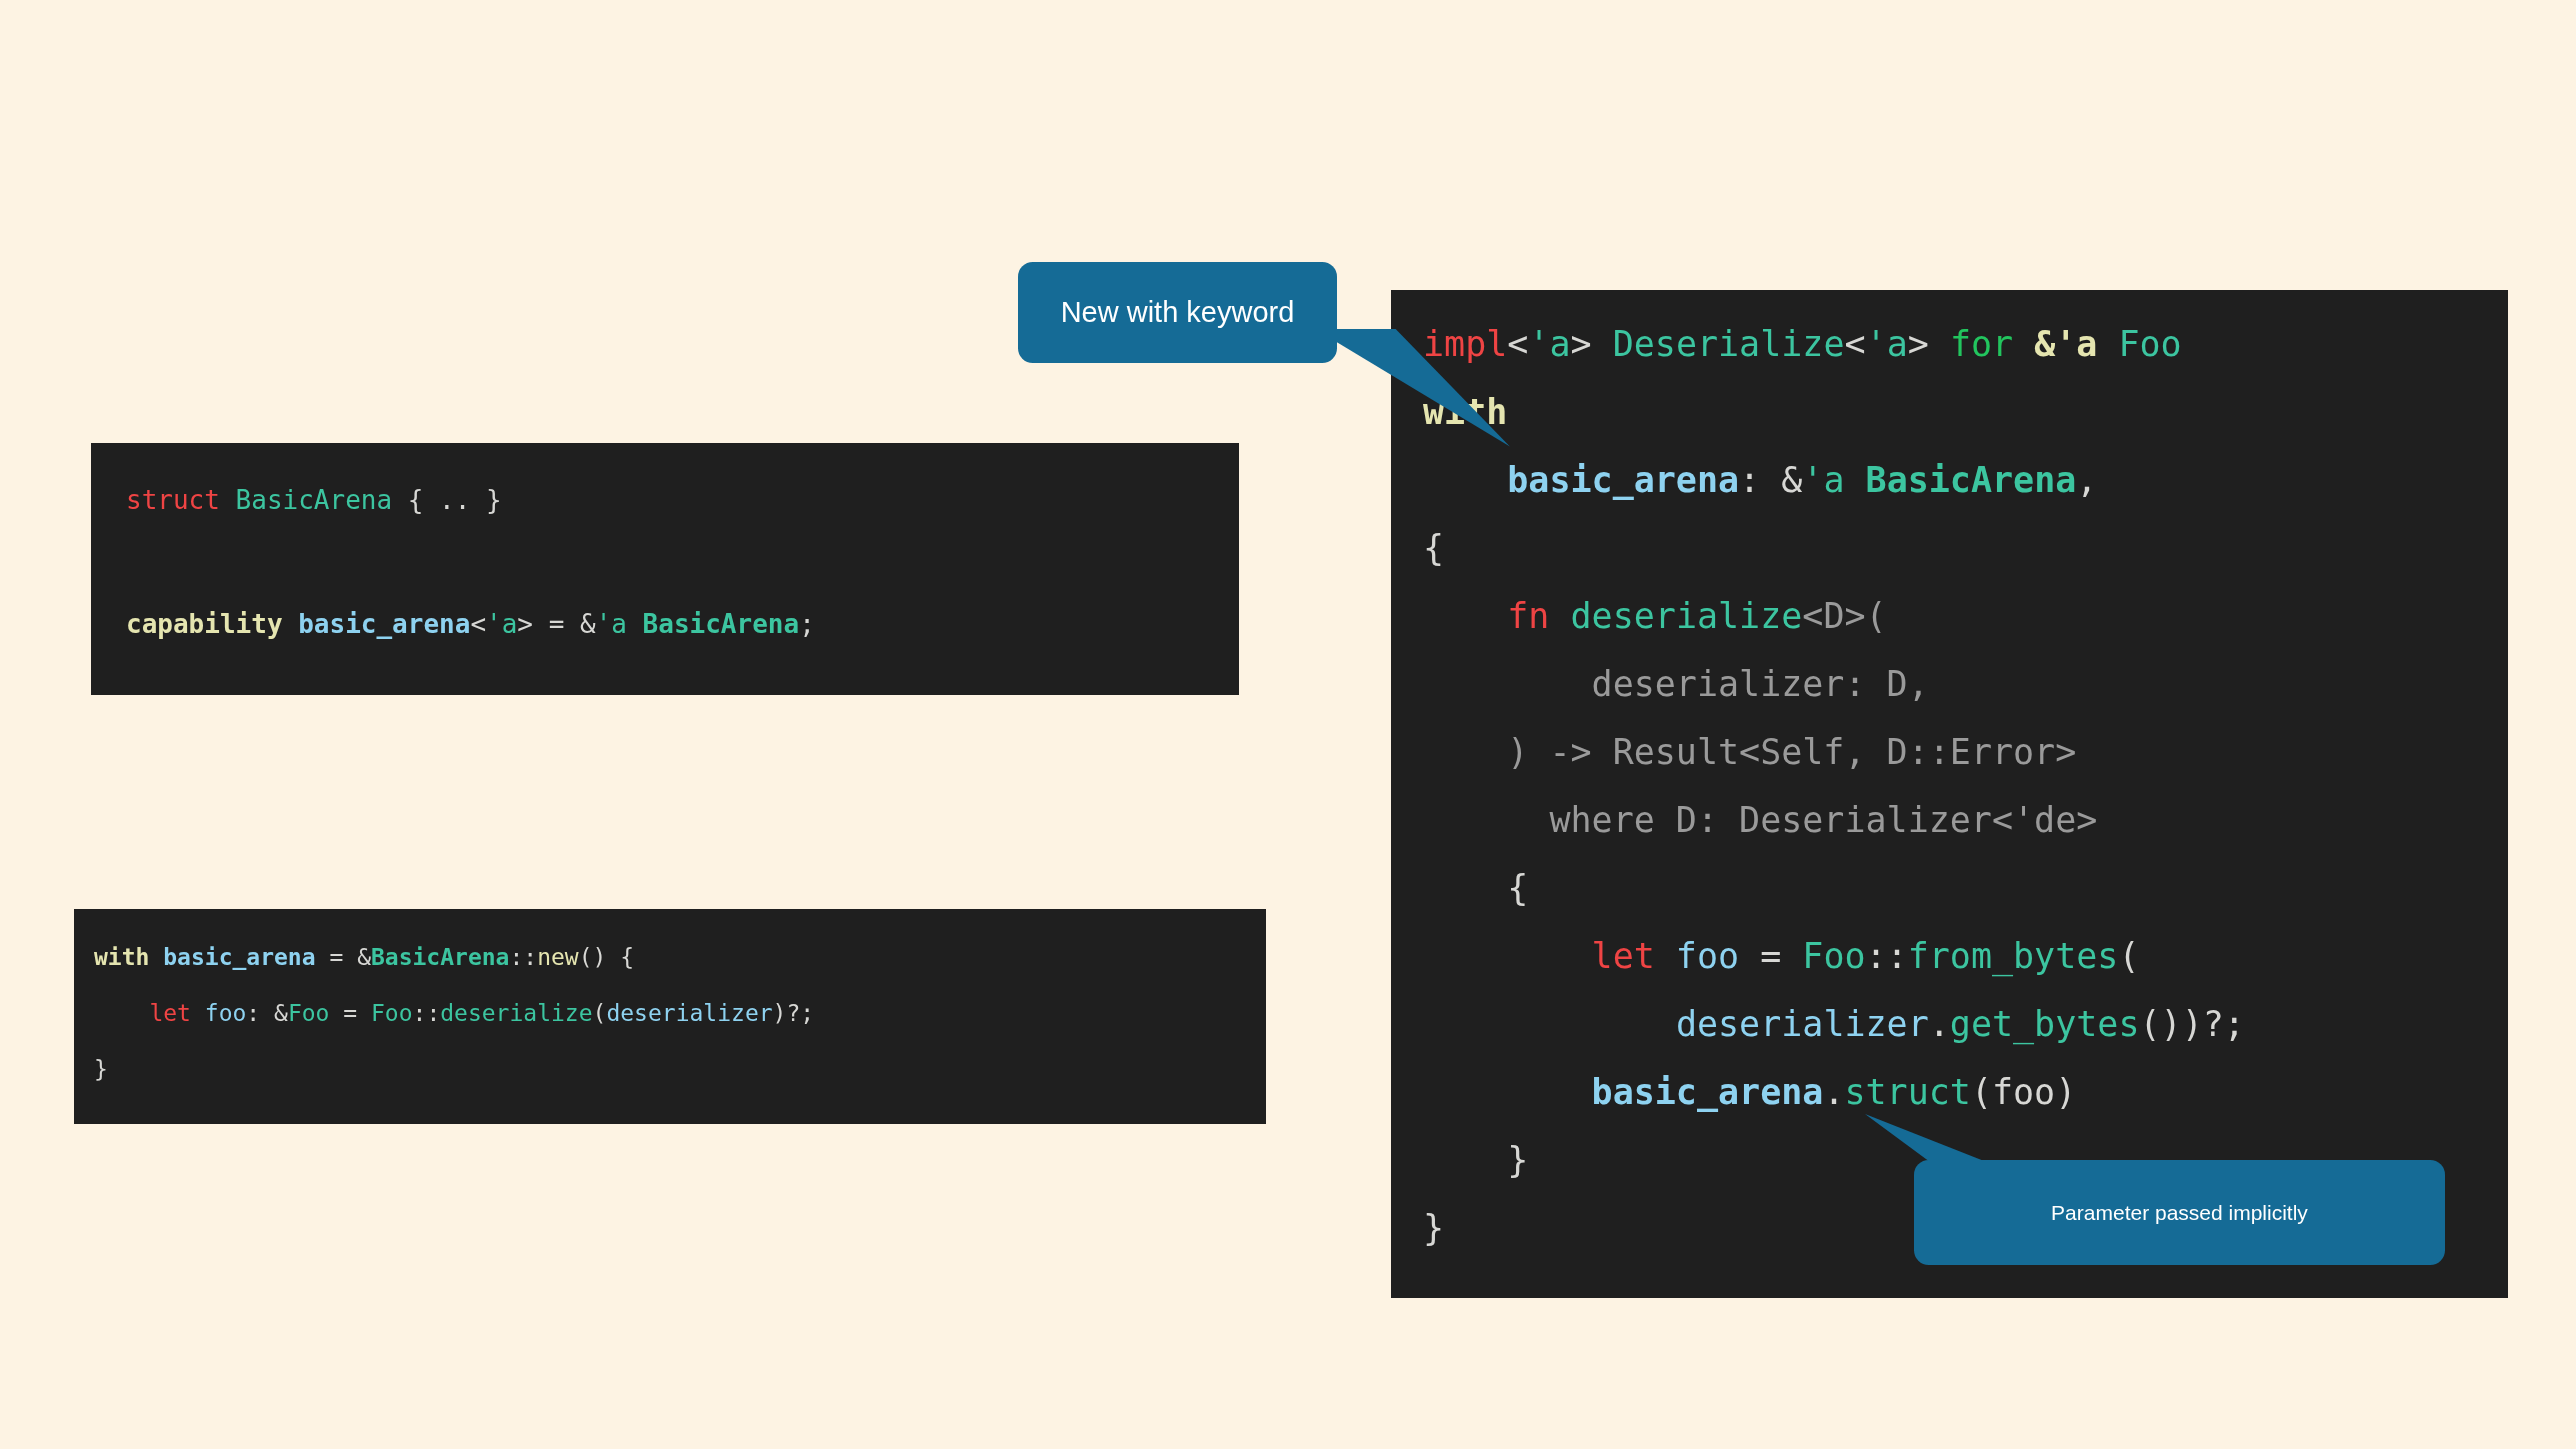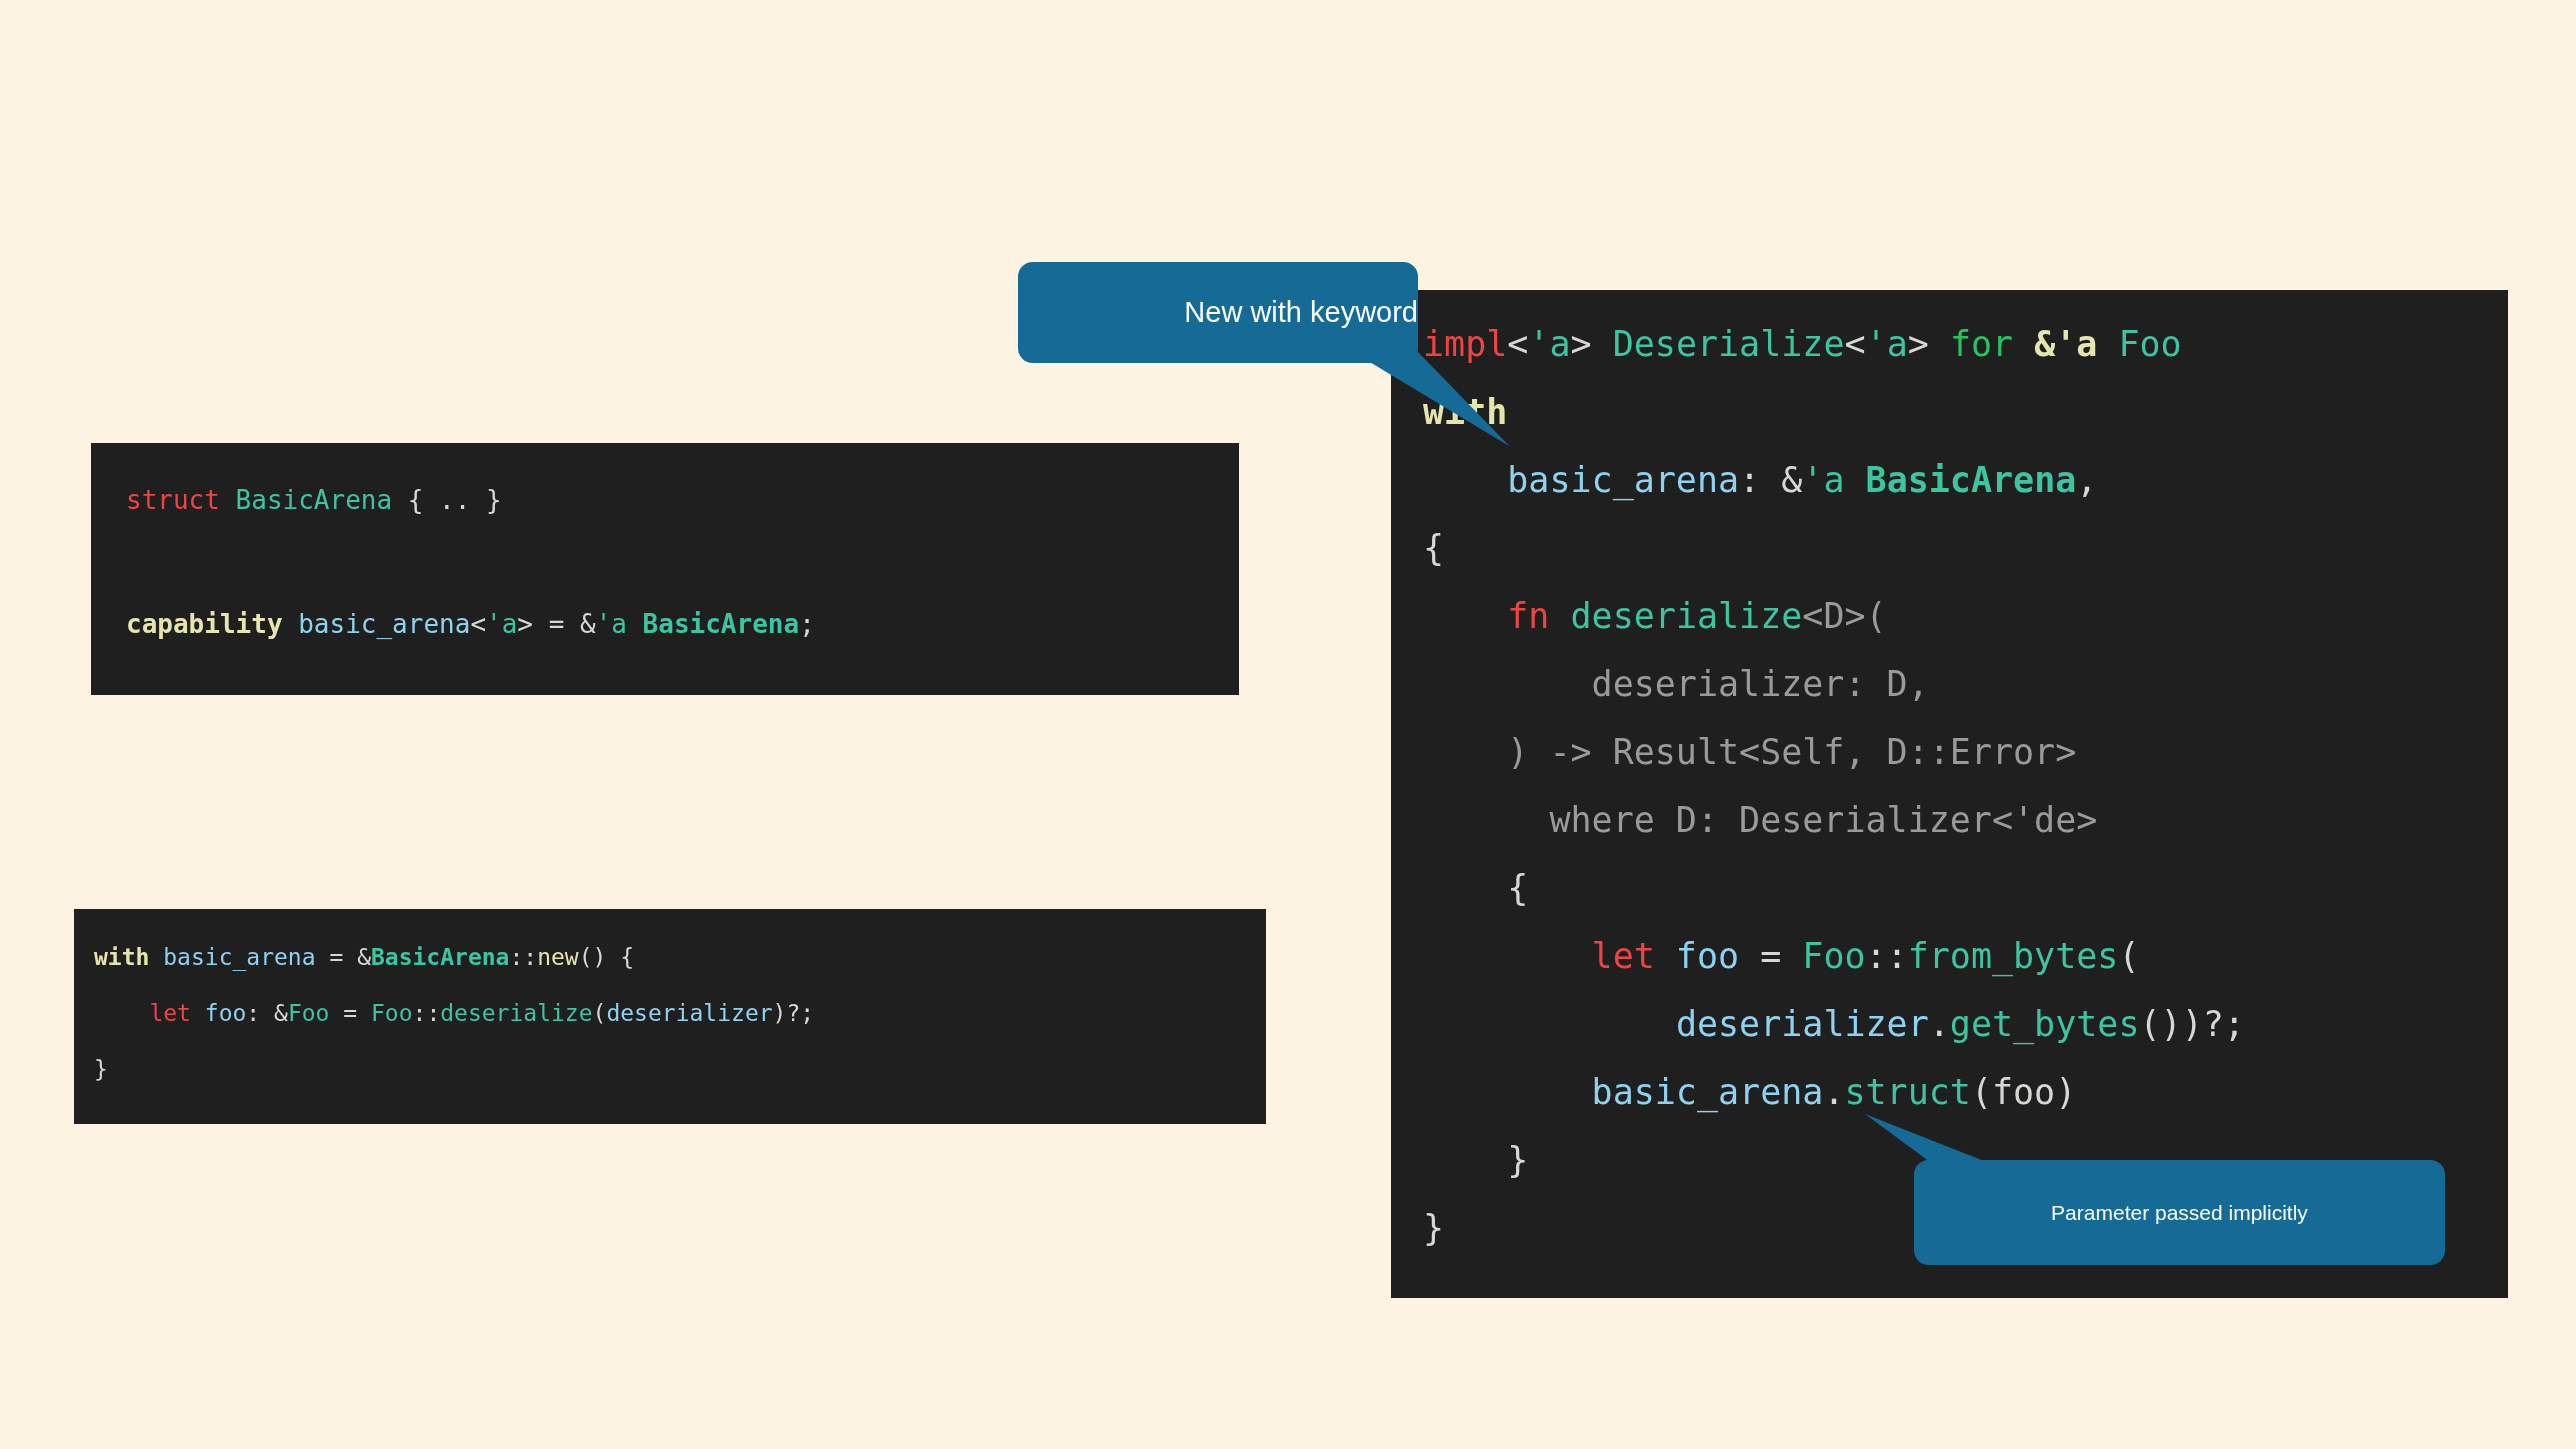--- a/index.html
+++ b/index.html
@@ -47,40 +47,39 @@
     padding:20px 0 0 32px;
   }
 
   
   .kw      {color:#ef4444;}            
   .kw2     {color:#e5e5b0;}            
   .kw-for  {color:#22c55e;}            
   .type    {color:#3cc5a0;}            
   .type-b  {color:#3cc5a0;font-weight:bold;}
   .var     {color:#8ed2f0;}            
-  .var-b   {color:#8ed2f0;font-weight:normal;}
+  .var-b   {color:#8ed2f0;font-weight:bold;}
   .fnname  {color:#3cc5a0;}
   .punct   {color:#d7d7d4;}
   .plain   {color:#9a9a9a;}
   .b       {font-weight:bold;}
 
   
   .callout{
     position:absolute;
     background:#156b96;
     color:#ffffff;
     font-family:"Liberation Sans",sans-serif;
     display:flex;align-items:center;justify-content:center;
     box-sizing:border-box;
   }
   #callout-new-with-keyword{
-    left:1018px;top:262px;width:400px;height:101px;
+    left:1018px;top:262px;width:319px;height:101px;
     border-radius:14.8px;
     font-size:29px;
-    justify-content:flex-end;
   }
   #callout-parameter-passed{
     left:1914px;top:1160px;width:531px;height:105px;
     border-radius:14.8px;
     font-size:21px;
   }
   .callout-tail{position:absolute;overflow:visible;pointer-events:none;}
   #callout-tail-1{left:1315px;top:329px;width:215px;height:121px;}
   #callout-tail-2{left:1865px;top:1114px;width:134px;height:94px;}
 </style>

